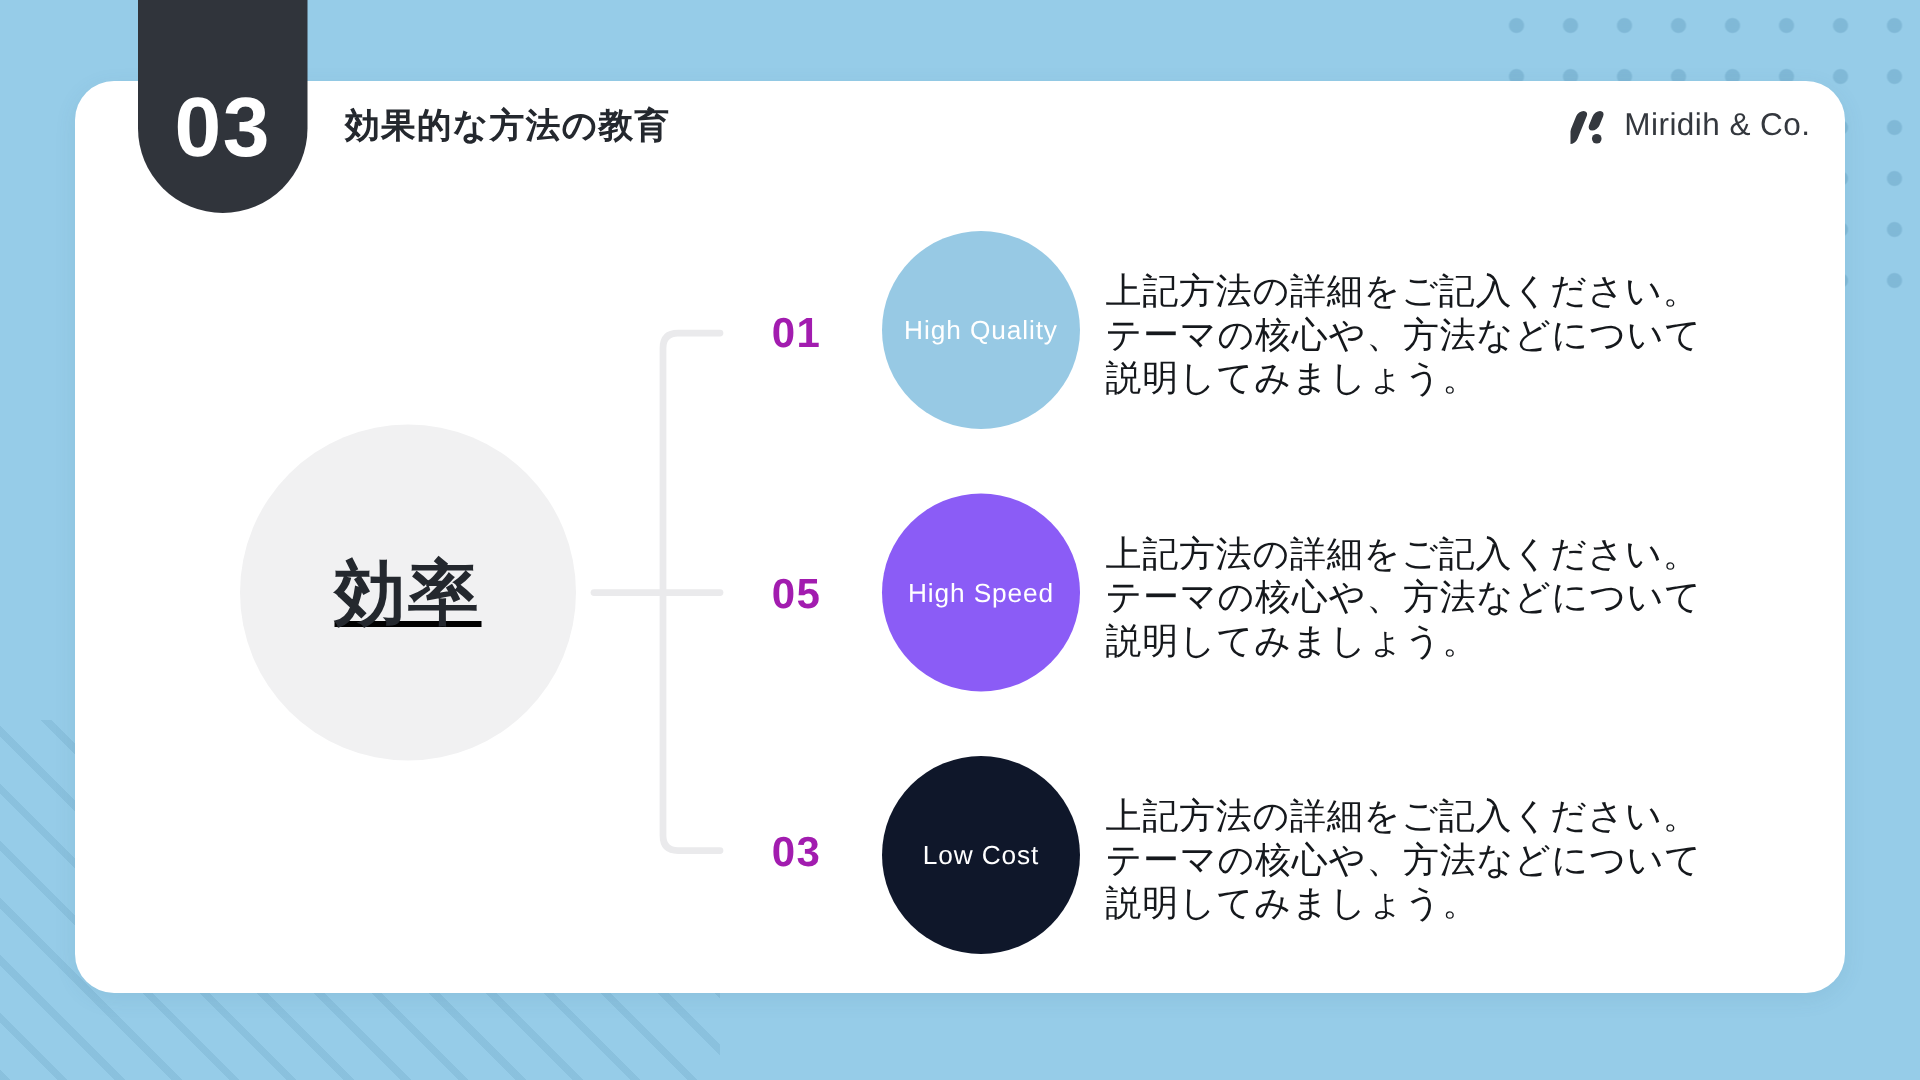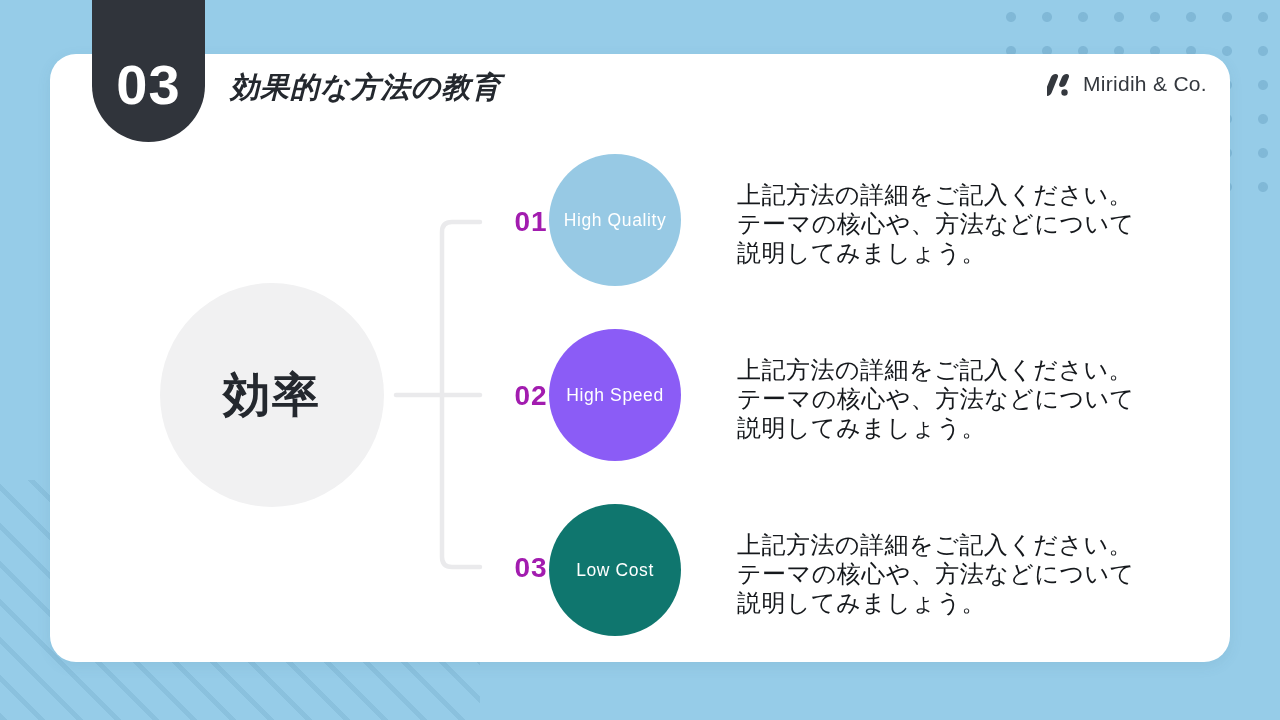--- a/index.html
+++ b/index.html
@@ -26,40 +26,40 @@
   }
   .badge{
     position:absolute;left:92px;top:0;width:113px;height:142px;z-index:3;
     border-radius:0 0 58px 58px;
     display:flex;align-items:center;justify-content:center;
     padding-top:26px;box-sizing:border-box;
   }
   .badge-num{color:#ffffff;font-size:56px;font-weight:800;letter-spacing:1px;}
   .slide-title{
     position:absolute;left:230px;top:68px;z-index:2;
-    font-size:29px;font-weight:900;color:#24282e;letter-spacing:1px;font-style:italic;
+    font-size:23px;font-weight:900;color:#24282e;letter-spacing:1px;
   }
   .logo{
     position:absolute;right:73px;top:72px;z-index:2;
     display:flex;align-items:center;gap:8px;
   }
   .logo-text{font-size:21px;color:#34383e;font-weight:500;letter-spacing:0.3px;}
   .root-circle{
     position:absolute;left:160px;top:283px;width:224px;height:224px;z-index:2;
     border-radius:50%;display:flex;align-items:center;justify-content:center;
   }
   .root-label{font-size:47px;font-weight:900;color:#24282e;letter-spacing:2px;}
   .connector{position:absolute;left:390px;top:210px;z-index:2;}
   .item-number{
     position:absolute;left:503px;width:56px;text-align:center;z-index:2;
     font-size:28px;font-weight:800;color:#a21caf;letter-spacing:1px;
   }
   .n1{top:206px}.n2{top:380px}.n3{top:552px}
   .item-circle{
-    position:absolute;left:549px;width:132px;height:132px;z-index:2;
+    position:absolute;left:588px;width:132px;height:132px;z-index:2;
     border-radius:50%;display:flex;align-items:center;justify-content:center;
   }
   .c1{top:154px}.c2{top:329px}.c3{top:504px}
   .item-circle span{color:#ffffff;font-size:17.5px;font-weight:500;letter-spacing:0.6px;}
   .desc{
     position:absolute;left:737px;z-index:2;
     font-size:24px;line-height:29px;color:#15181c;font-weight:500;letter-spacing:0.5px;
   }
   .d1{top:180px}.d2{top:355px}.d3{top:530px}
 </style>
@@ -79,40 +79,40 @@
 
 <div class="logo">
   <svg width="28" height="24" viewBox="0 0 28 24">
     <rect x="6" y="2" width="7" height="22" rx="3.5" fill="#34383e" transform="skewX(-22)"></rect>
     <rect x="17" y="2" width="7" height="13" rx="3.5" fill="#34383e" transform="skewX(-22)"></rect>
     <circle cx="17.5" cy="20.5" r="3.2" fill="#34383e"></circle>
   </svg>
   <span class="logo-text">Miridih &amp; Co.</span>
 </div>
 
-<div class="root-circle" style="background-color: rgb(241, 241, 242);">
+<div class="root-circle" style="background-color: rgb(241, 241, 242); text-decoration: underline;">
   <span class="root-label">効率</span>
 </div>
 
 <svg class="connector" width="100" height="370" viewBox="0 0 100 370">
   <path d="M90,12 H62 Q52,12 52,22 V347 Q52,357 62,357 H90" fill="none" stroke="#eaeaec" stroke-width="4.5" stroke-linecap="round"></path>
   <path d="M6,185 H90" fill="none" stroke="#eaeaec" stroke-width="4.5" stroke-linecap="round"></path>
 </svg>
 
 <div class="item-number n1">01</div>
-<div class="item-number n2">02</div>
+<div class="item-number n2">05</div>
 <div class="item-number n3">03</div>
 
 <div class="item-circle c1" style="background-color: rgb(151, 201, 228);">
   <span>High Quality</span>
 </div>
 <div class="item-circle c2" style="background-color: #8b5cf6;">
   <span>High Speed</span>
 </div>
-<div class="item-circle c3" style="background-color: #0f766e;">
+<div class="item-circle c3" style="background-color: #0f172a;">
   <span>Low Cost</span>
 </div>
 
 <div class="desc d1">
   <div>上記方法の詳細をご記入ください。</div>
   <div>テーマの核心や、方法などについて</div>
   <div>説明してみましょう。</div>
 </div>
 <div class="desc d2">
   <div>上記方法の詳細をご記入ください。</div>

